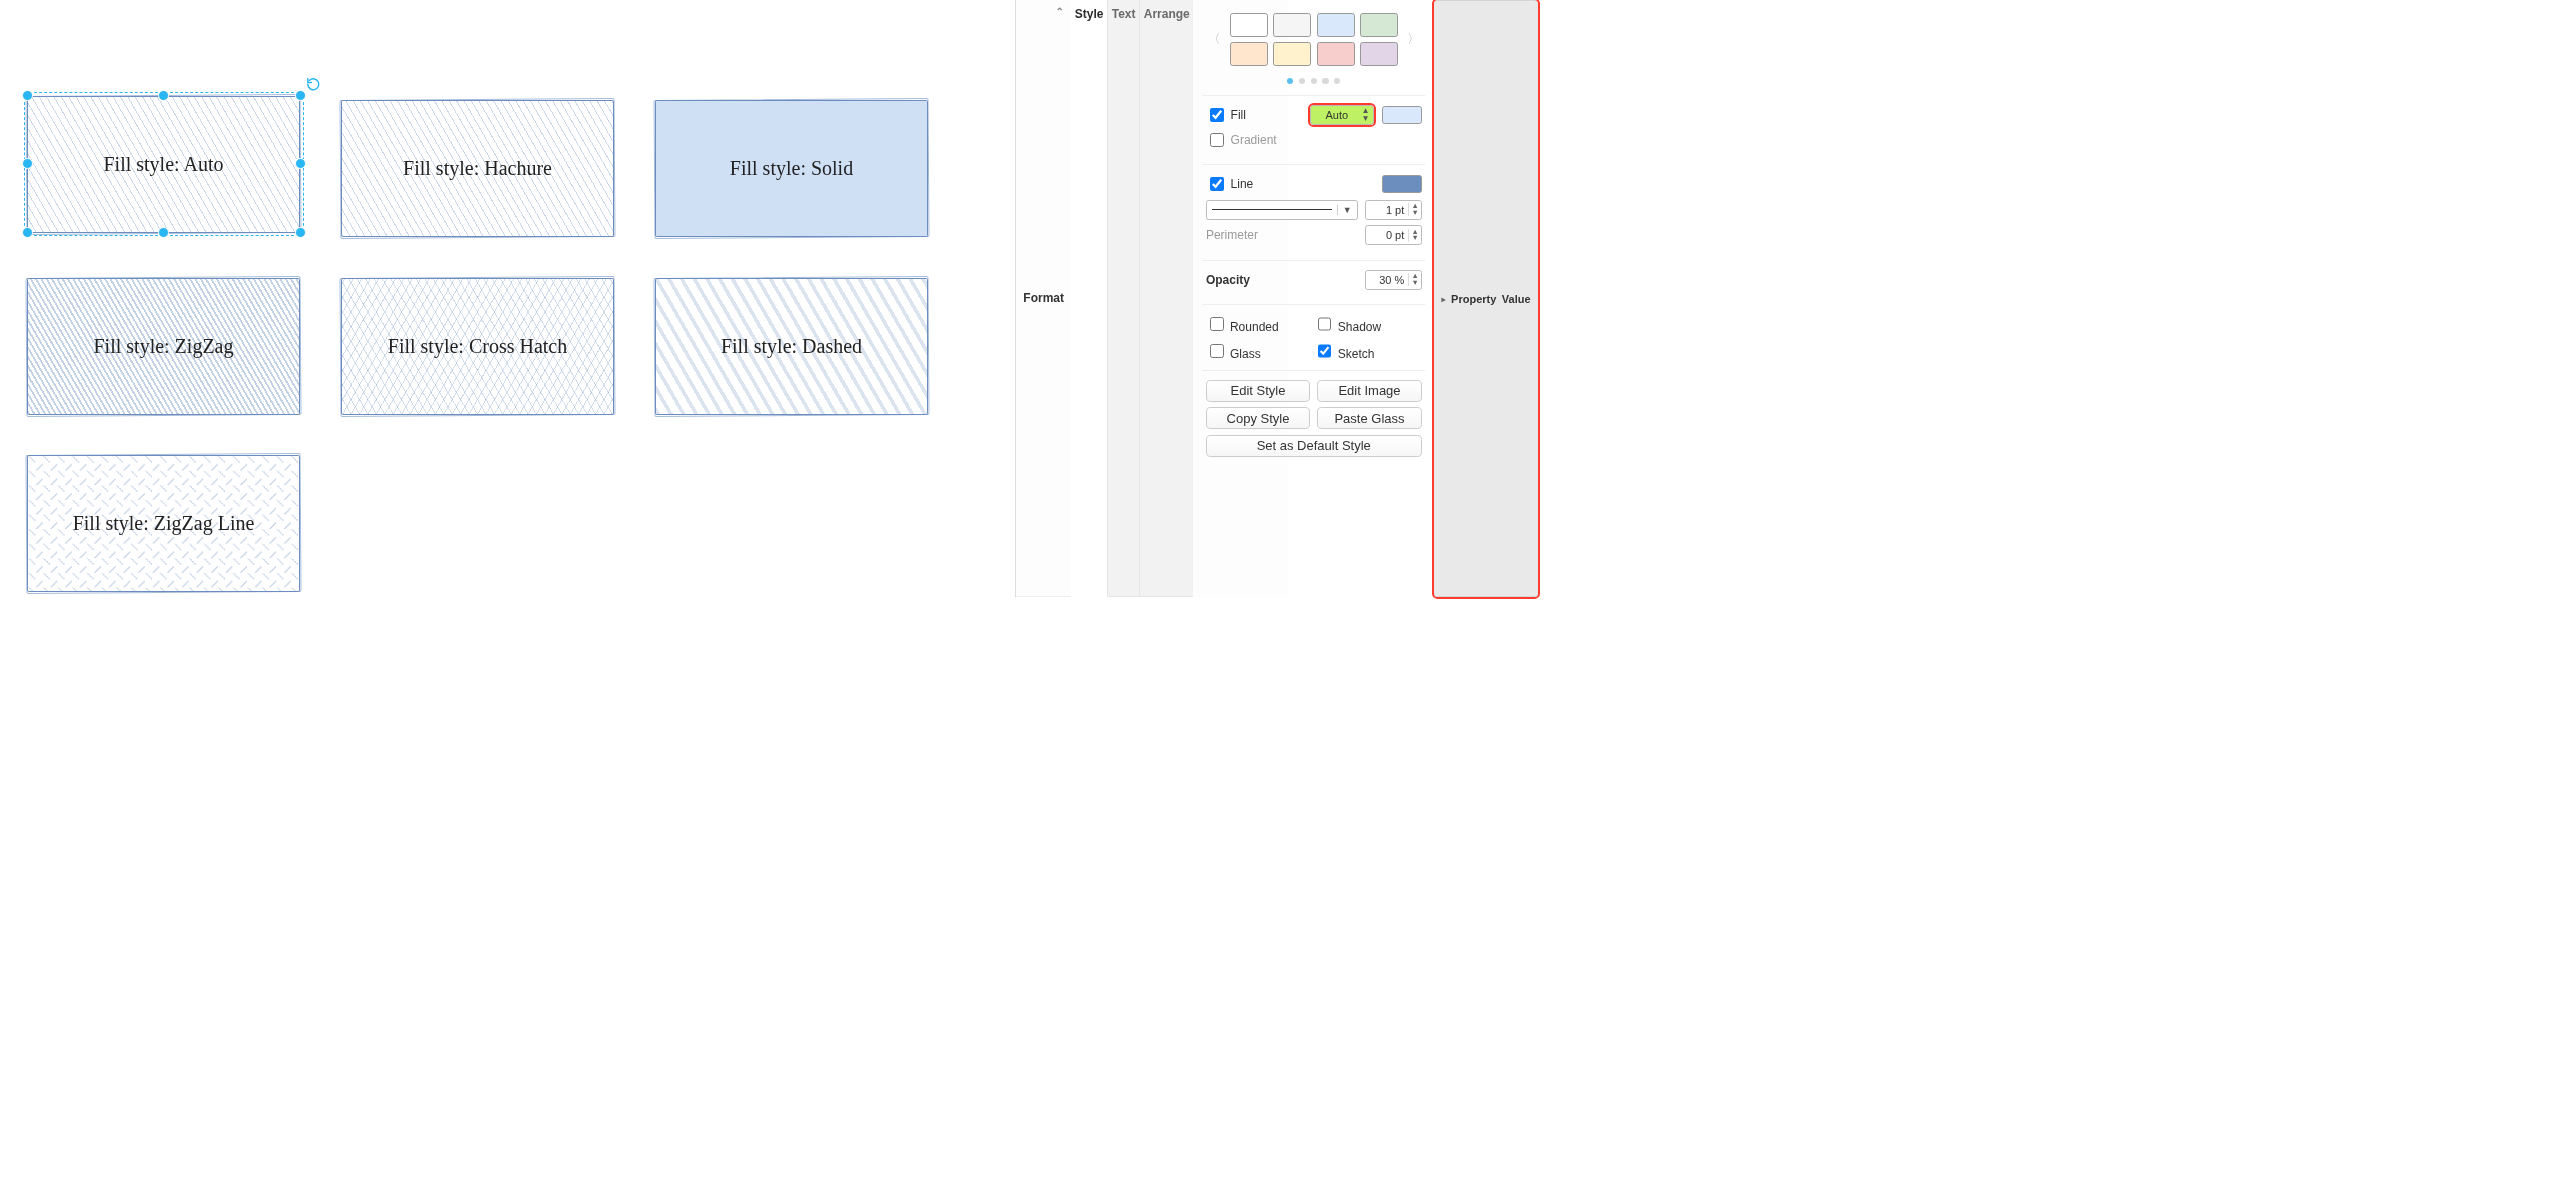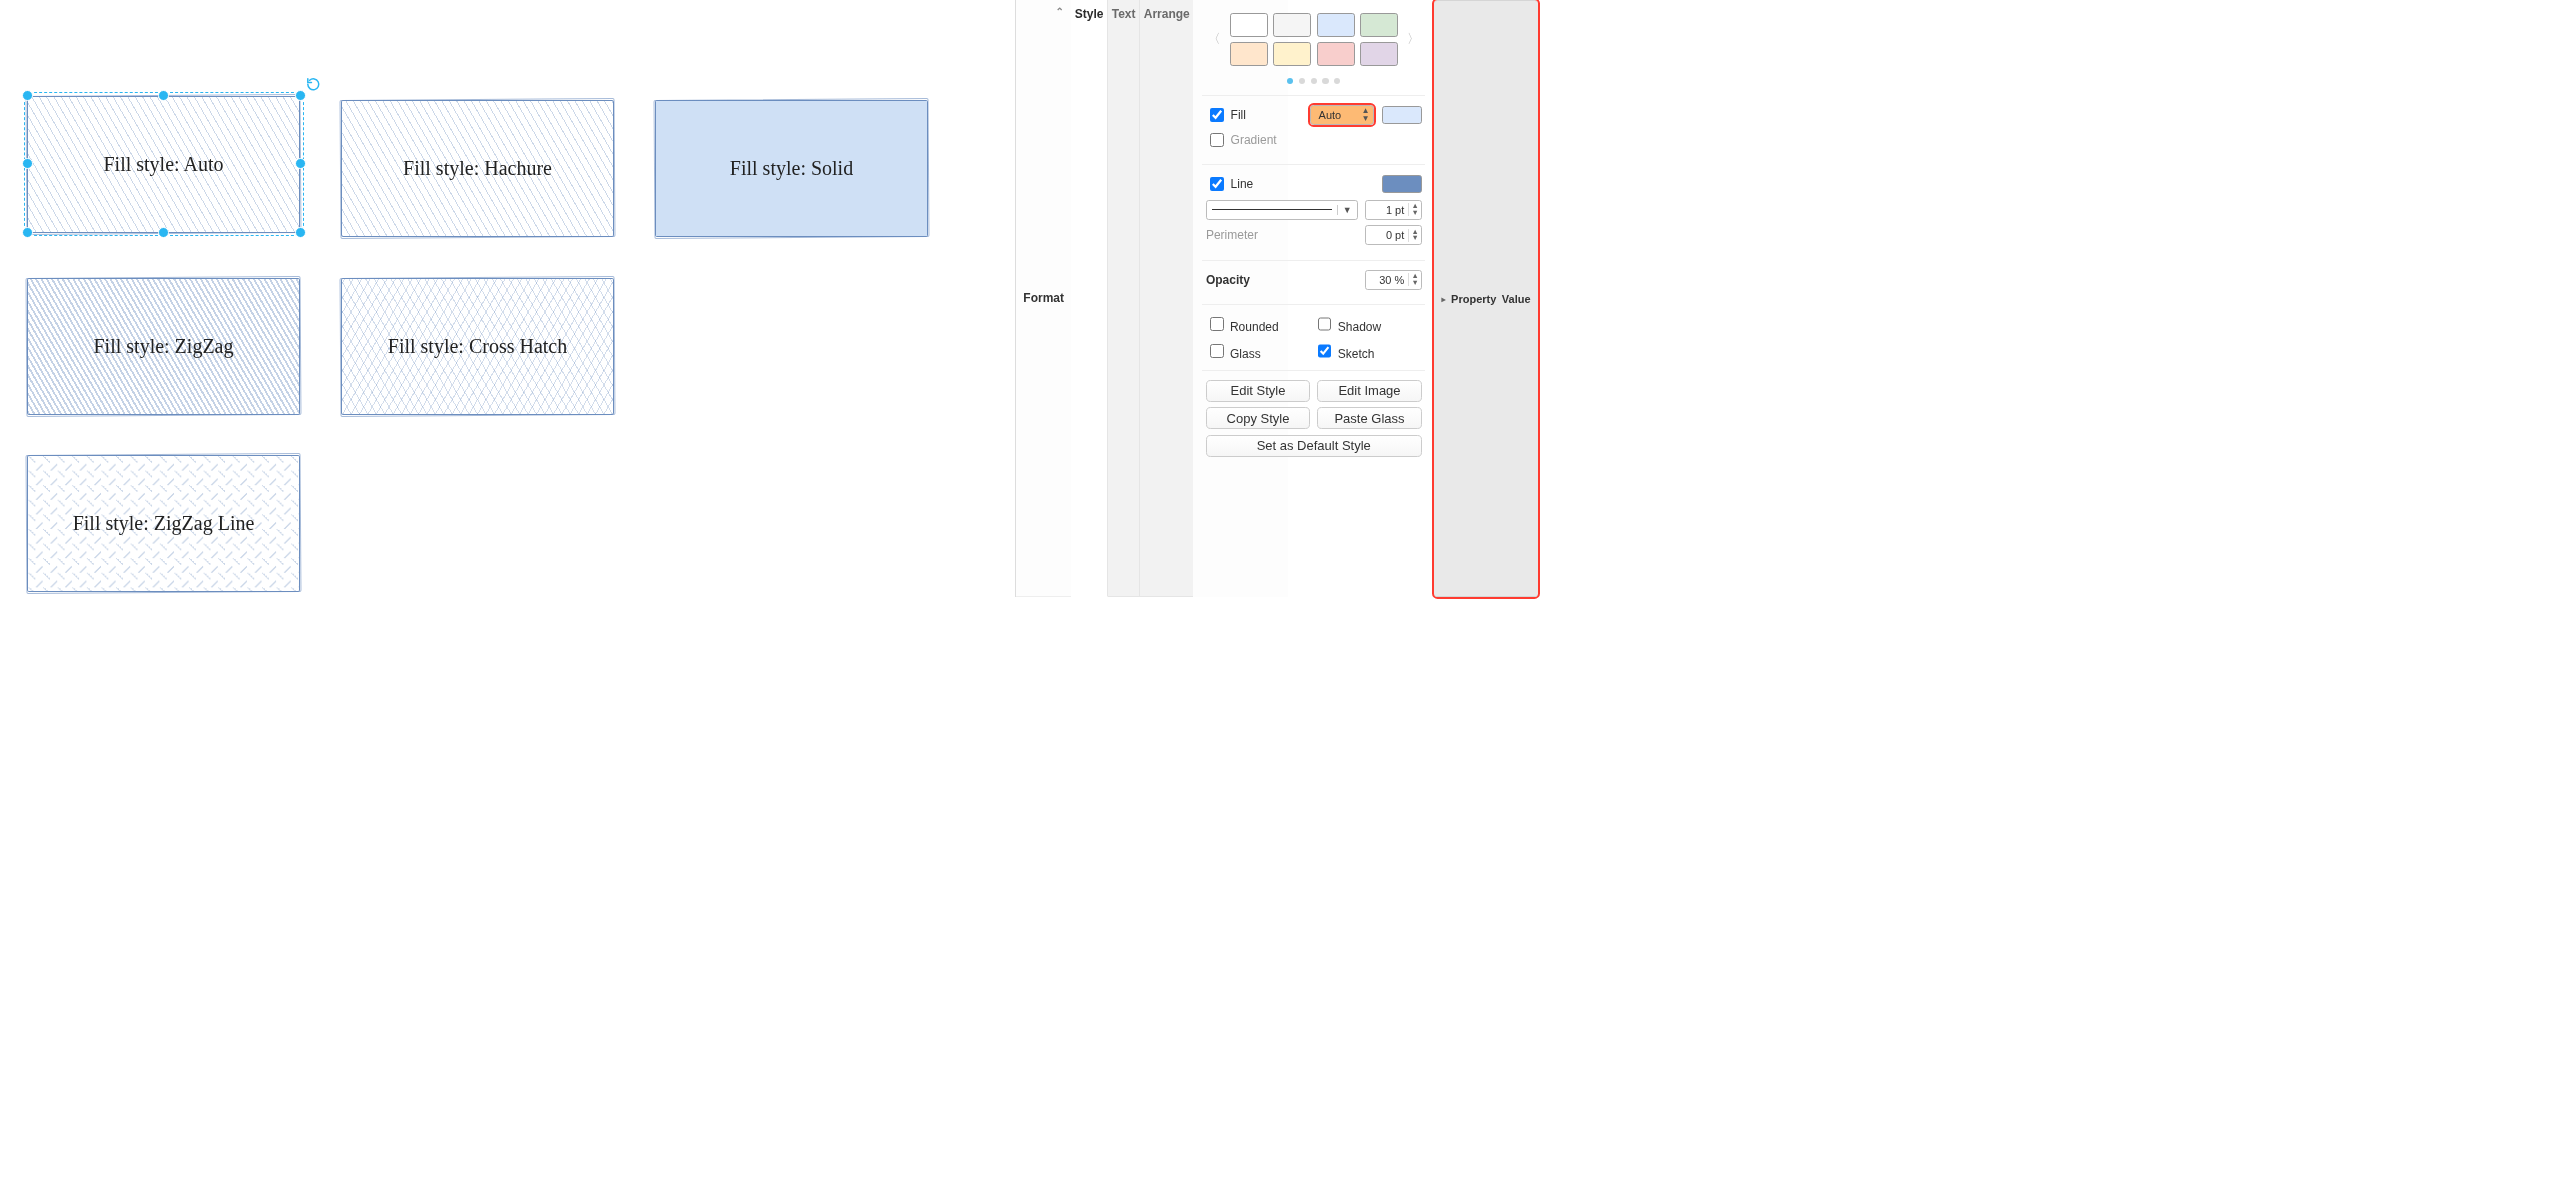--- a/index.html
+++ b/index.html
@@ -216,23 +216,23 @@
   input[type="checkbox"].mac {
     width: 13.7px;
     height: 13.7px;
     accent-color: #0a7aff;
   }
   .row .spacer { flex: 1; }
 
   .select-like {
     display: inline-flex;
     align-items: center;
-    justify-content: space-between;
+    justify-content: flex-end;
     height: 20px;
-    background: #fdba74;
+    background: #bef264;
     border: 0.9px solid #b8b8b8;
     border-radius: 3.6px;
     padding: 0 3.6px 0 7.3px;
     font-size: 11px;
     min-width: 64px;
     cursor: pointer;
     gap: 8px;
   }
   .select-like .select-arrows {
     font-size: 8.2px;
@@ -373,20 +373,24 @@
           <span class="label">Fill style: Solid</span>
         </div>
         <div class="shape sketch fill-zigzag" style="left: 27px; top: 278px;">
           <div class="shape-inner-border"></div>
           <span class="label">Fill style: ZigZag</span>
         </div>
         <div class="shape sketch fill-crosshatch" style="left: 341px; top: 278px;">
           <div class="shape-inner-border"></div>
           <span class="label">Fill style: Cross Hatch</span>
         </div>
+        <div class="shape sketch fill-dashed" style="left: 655px; top: 278px;">
+          <div class="shape-inner-border"></div>
+          <span class="label">Fill style: Dashed</span>
+        </div>
         <div class="shape sketch fill-zigzag-line" style="left: 27px; top: 455px;">
           <div class="shape-inner-border"></div>
           <span class="label">Fill style: ZigZag Line</span>
         </div>
       </div>
   </div>
 
   <aside class="sidebar">
     <div class="panel-header">
       <span>Format</span>

